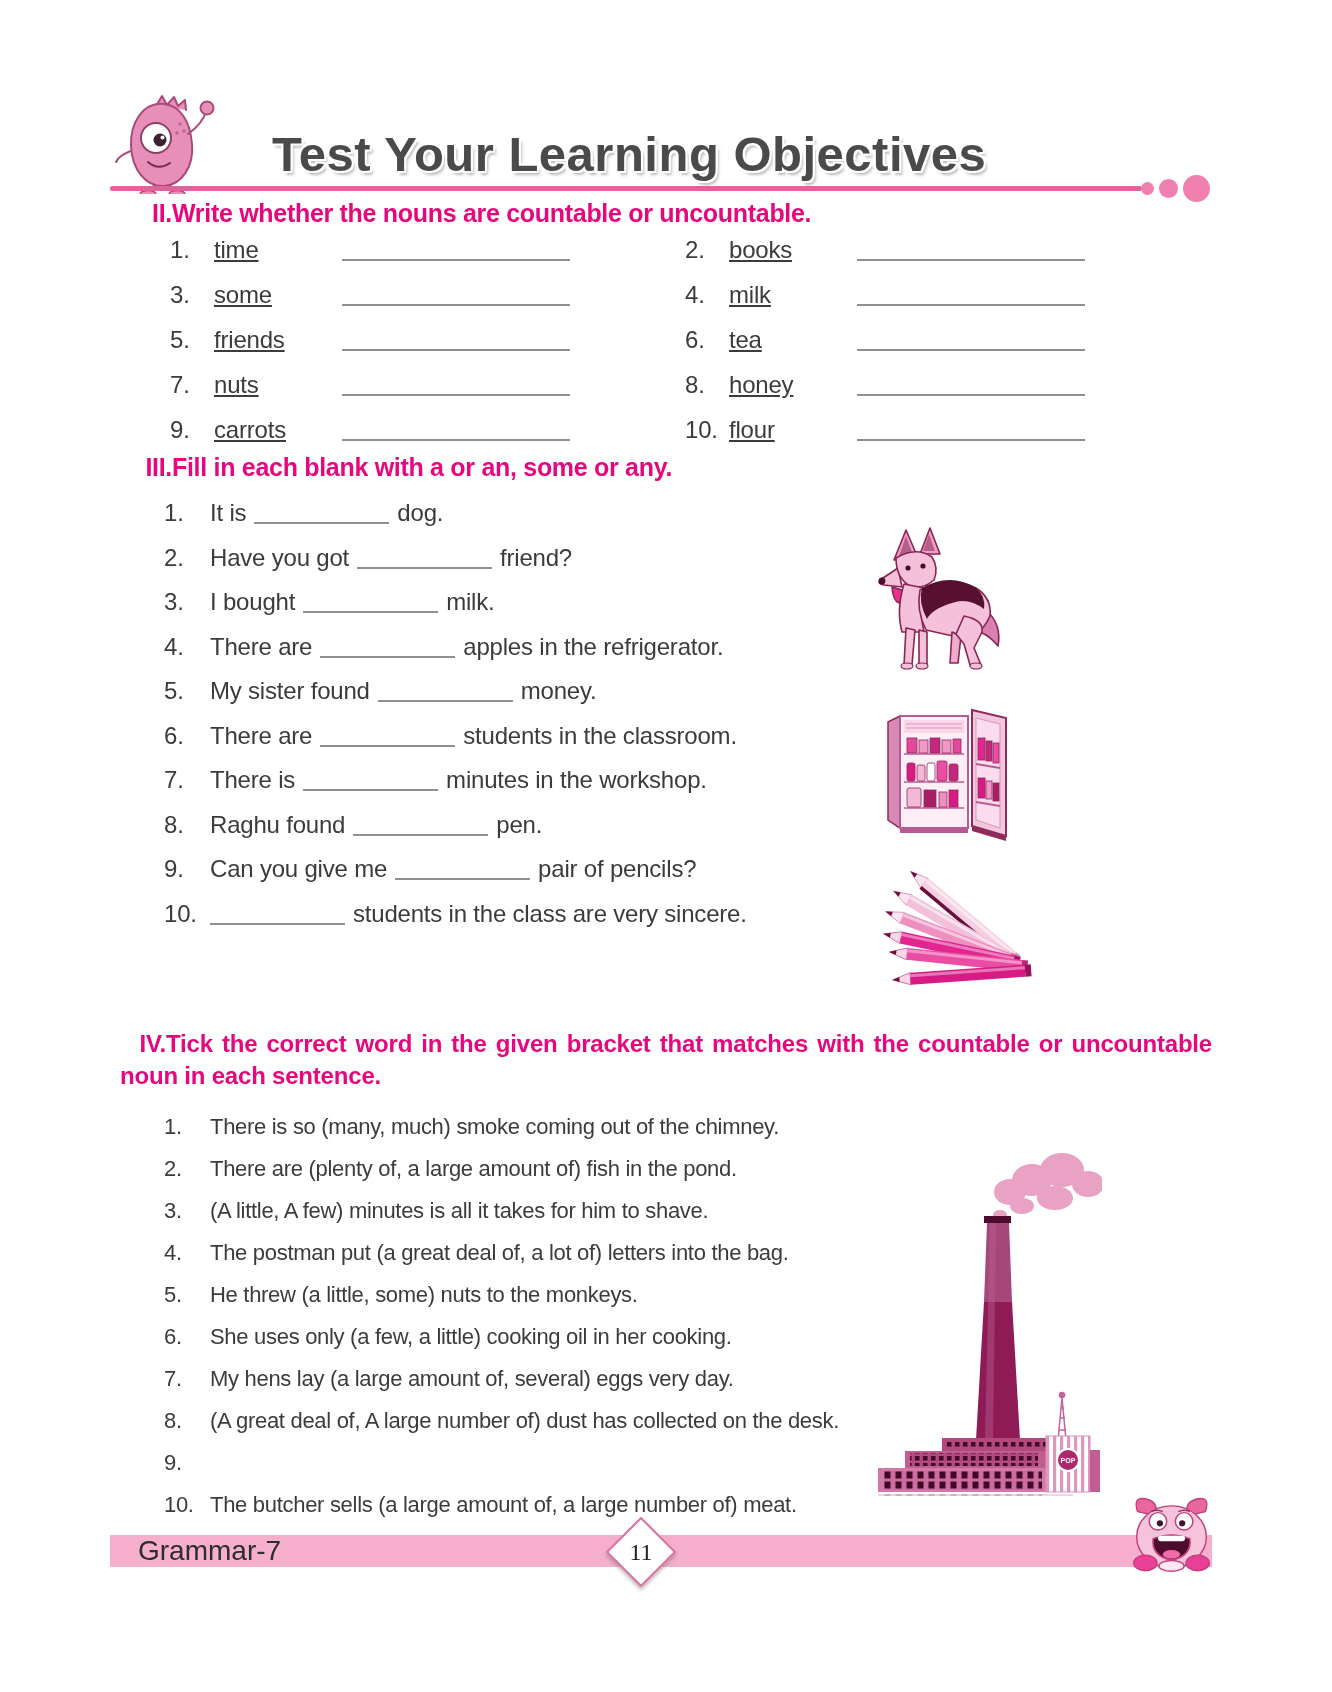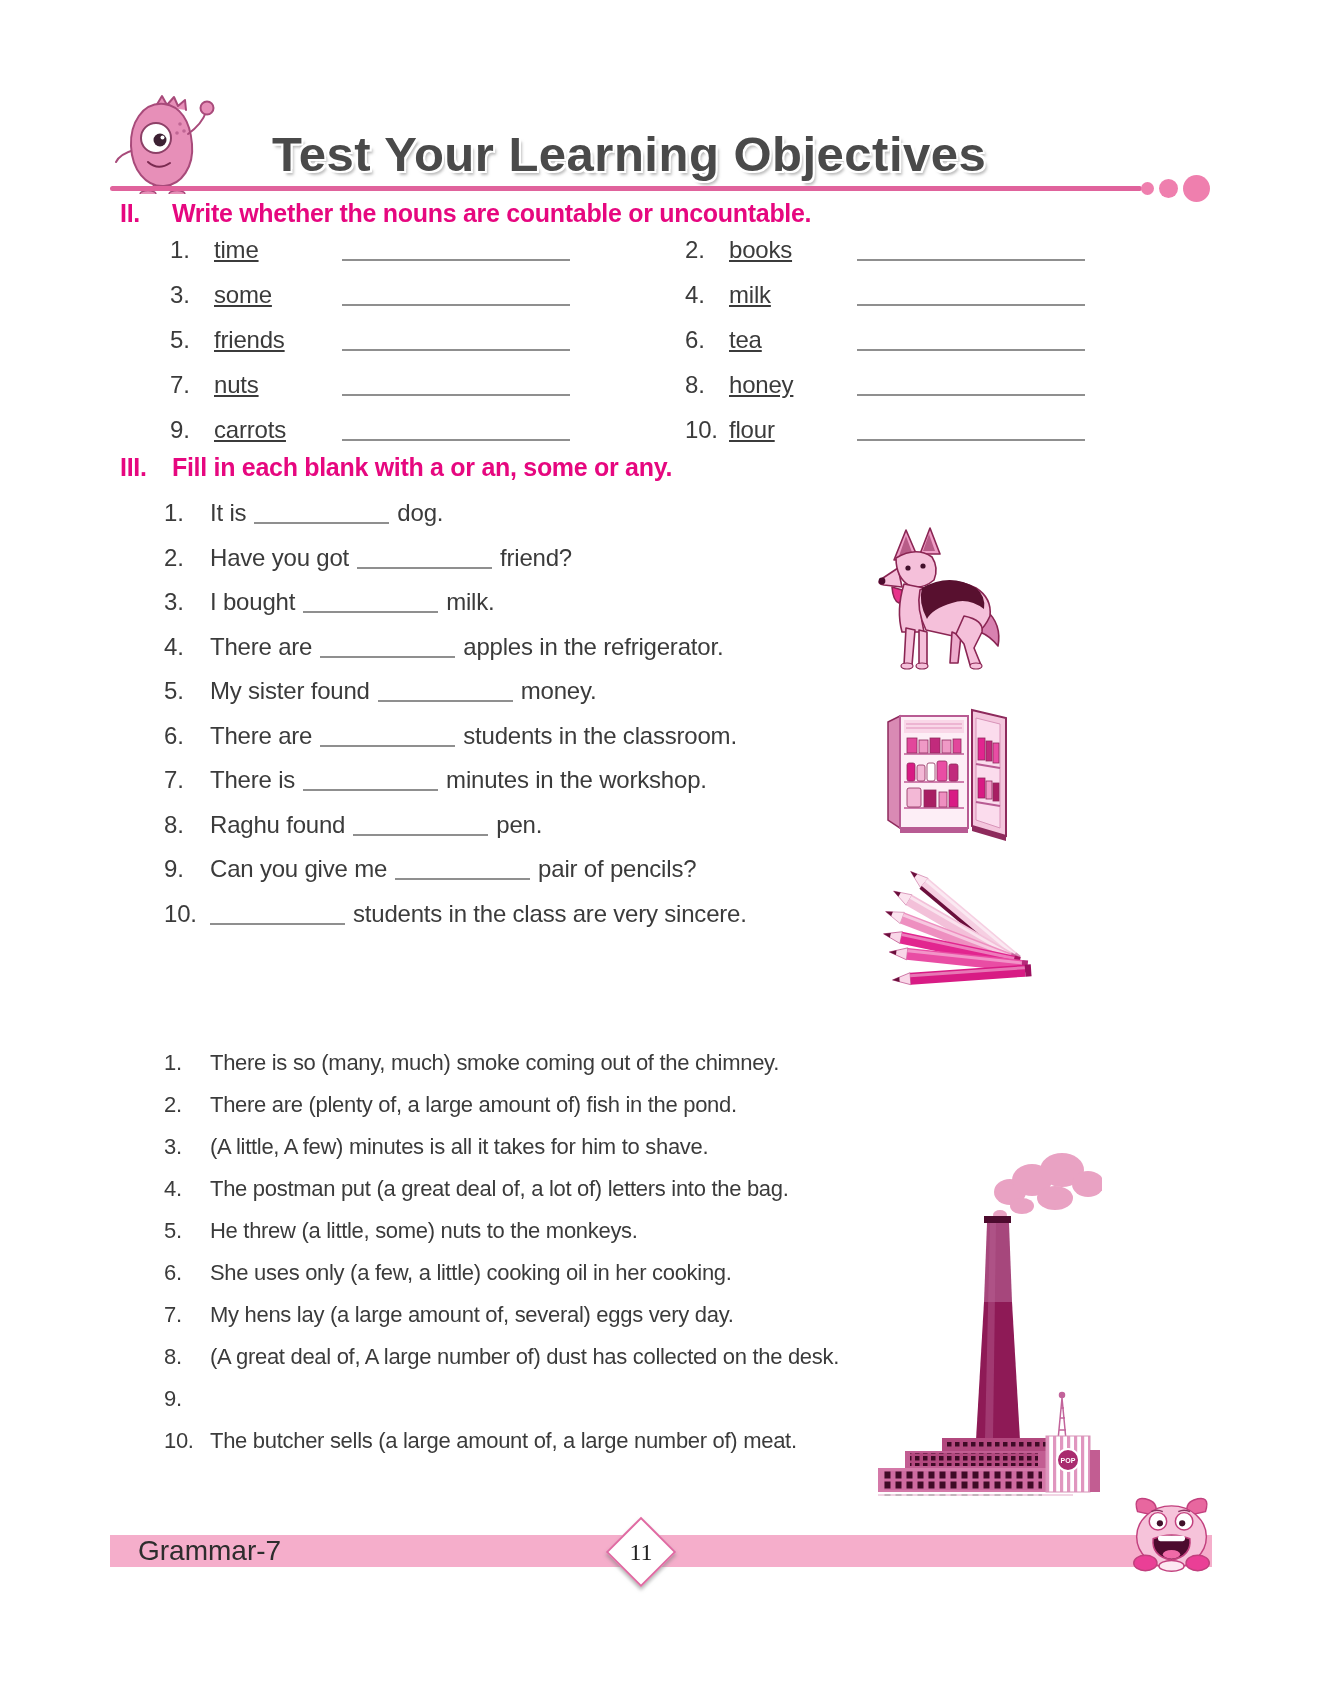--- a/index.html
+++ b/index.html
@@ -15,21 +15,21 @@
     text-shadow:-2px -2px 0 #fff,2px -2px 0 #fff,-2px 2px 0 #fff,2px 2px 0 #fff,3px 4px 3px rgba(130,130,130,.55);
     margin-left:42px;
   }
   .header-line{position:absolute;left:110px;top:186px;width:1032px;height:5px;background:#e0639c;border-radius:3px;}
   .hdot{position:absolute;border-radius:50%;background:#ef7fae;}
   .hdot.d1{left:1141px;top:182px;width:13px;height:13px;}
   .hdot.d2{left:1159px;top:179px;width:19px;height:19px;}
   .hdot.d3{left:1183px;top:175px;width:27px;height:27px;}
   
   .sec-head{display:flex;align-items:baseline;font-weight:bold;color:#e6077f;font-size:25px;line-height:30px;letter-spacing:-.3px;}
-  .sec-num{flex:0 0 52px;}
+  .sec-num{flex:0 0 52px;text-align:right;}
   
   .section2{position:absolute;left:120px;top:198px;width:1094px;}
   .s2grid{display:grid;grid-template-columns:515px 1fr;grid-auto-rows:45px;margin-left:36px;margin-top:8px;}
   .s2row{display:flex;align-items:baseline;padding-left:14px;font-size:24px;letter-spacing:-.2px;}
   .s2row .num{flex:0 0 44px;}
   .s2row .word{flex:0 0 128px;text-decoration:underline;}
   .blank{display:inline-block;border-bottom:2px solid #8f8f8f;position:relative;top:3px;}
   .blank-l{width:228px;}
   .blank-m{width:135px;margin:0 8px;}
   
@@ -217,20 +217,23 @@
       <div class="s3row">
           <span class="num">10.</span>
           <span></span>
           <span class="blank blank-m" style="margin-left:0;"></span>
           <span>students in the class are very sincere.</span>
         </div>
     </div>
   </div>
 
   <div class="section4">
+    <div class="s4head">
+      <span class="sec-num">IV.</span><span>Tick the correct word in the given bracket that matches with the countable or uncountable noun in each sentence.</span>
+    </div>
     <div class="s4items">
       <div class="s4row">
           <span class="num">1.</span>
           <span>There is so (many, much) smoke coming out of the chimney.</span>
         </div>
       <div class="s4row">
           <span class="num">2.</span>
           <span>There are (plenty of, a large amount of) fish in the pond.</span>
         </div>
       <div class="s4row">

